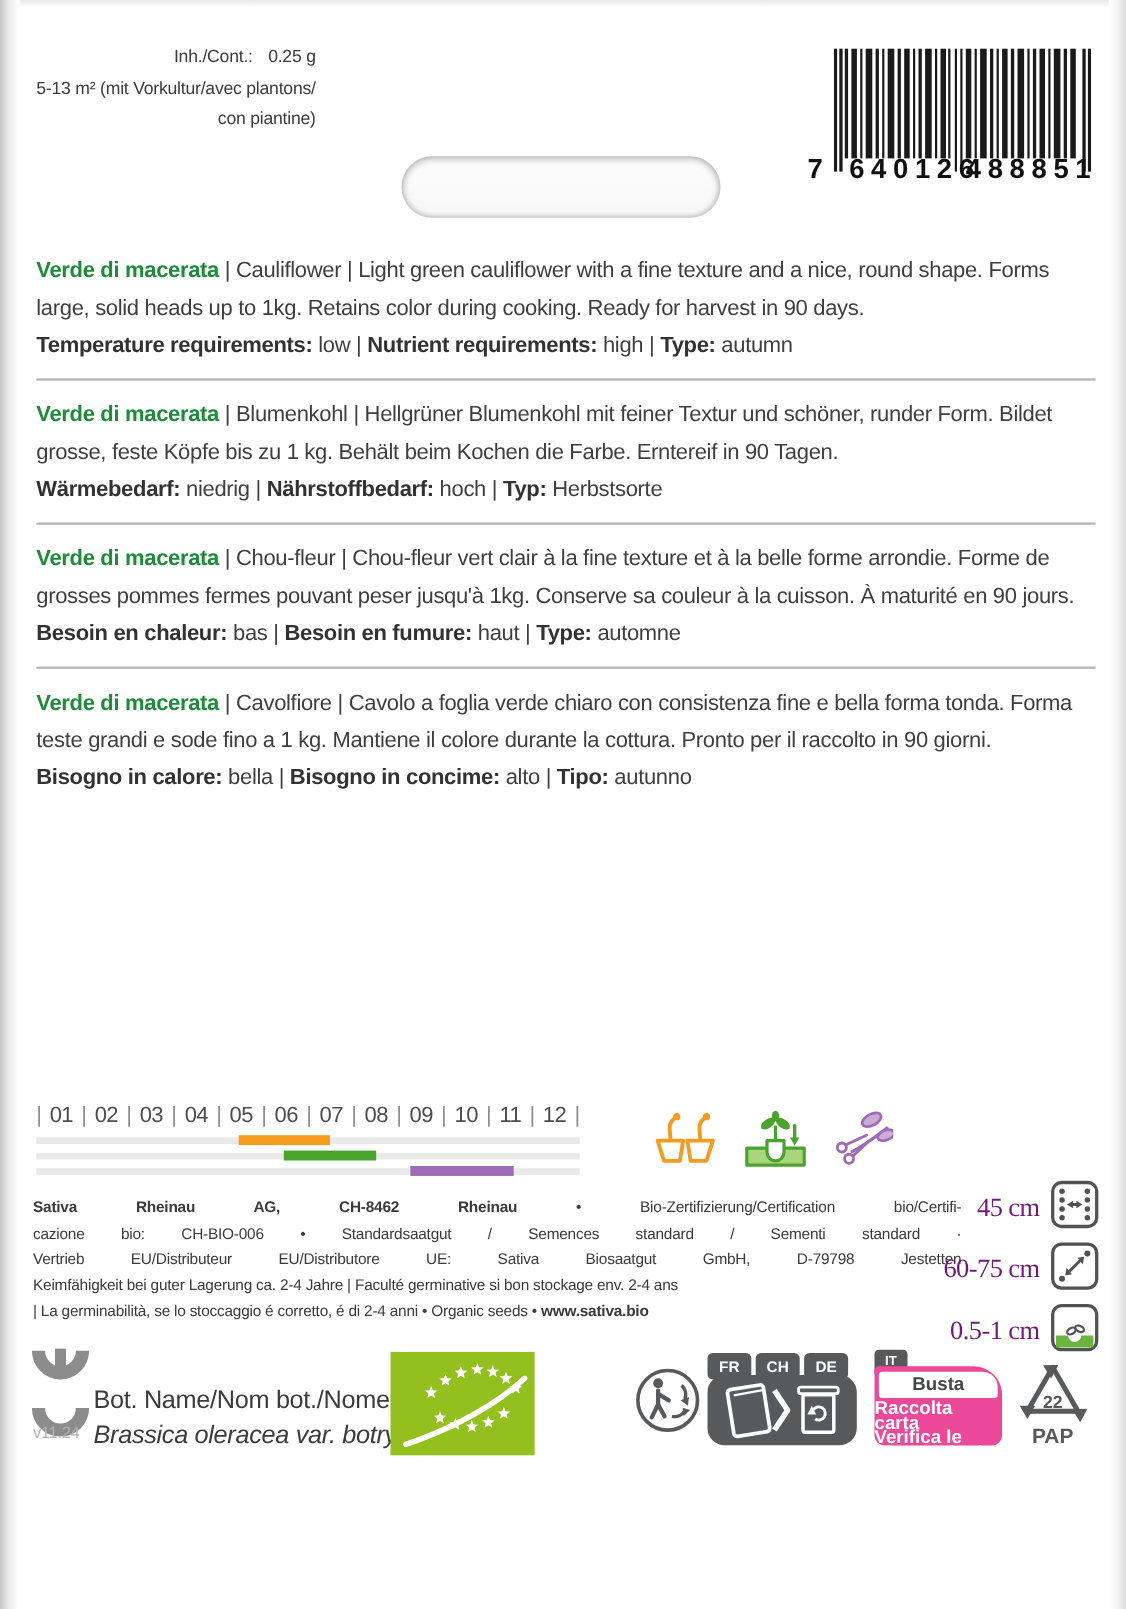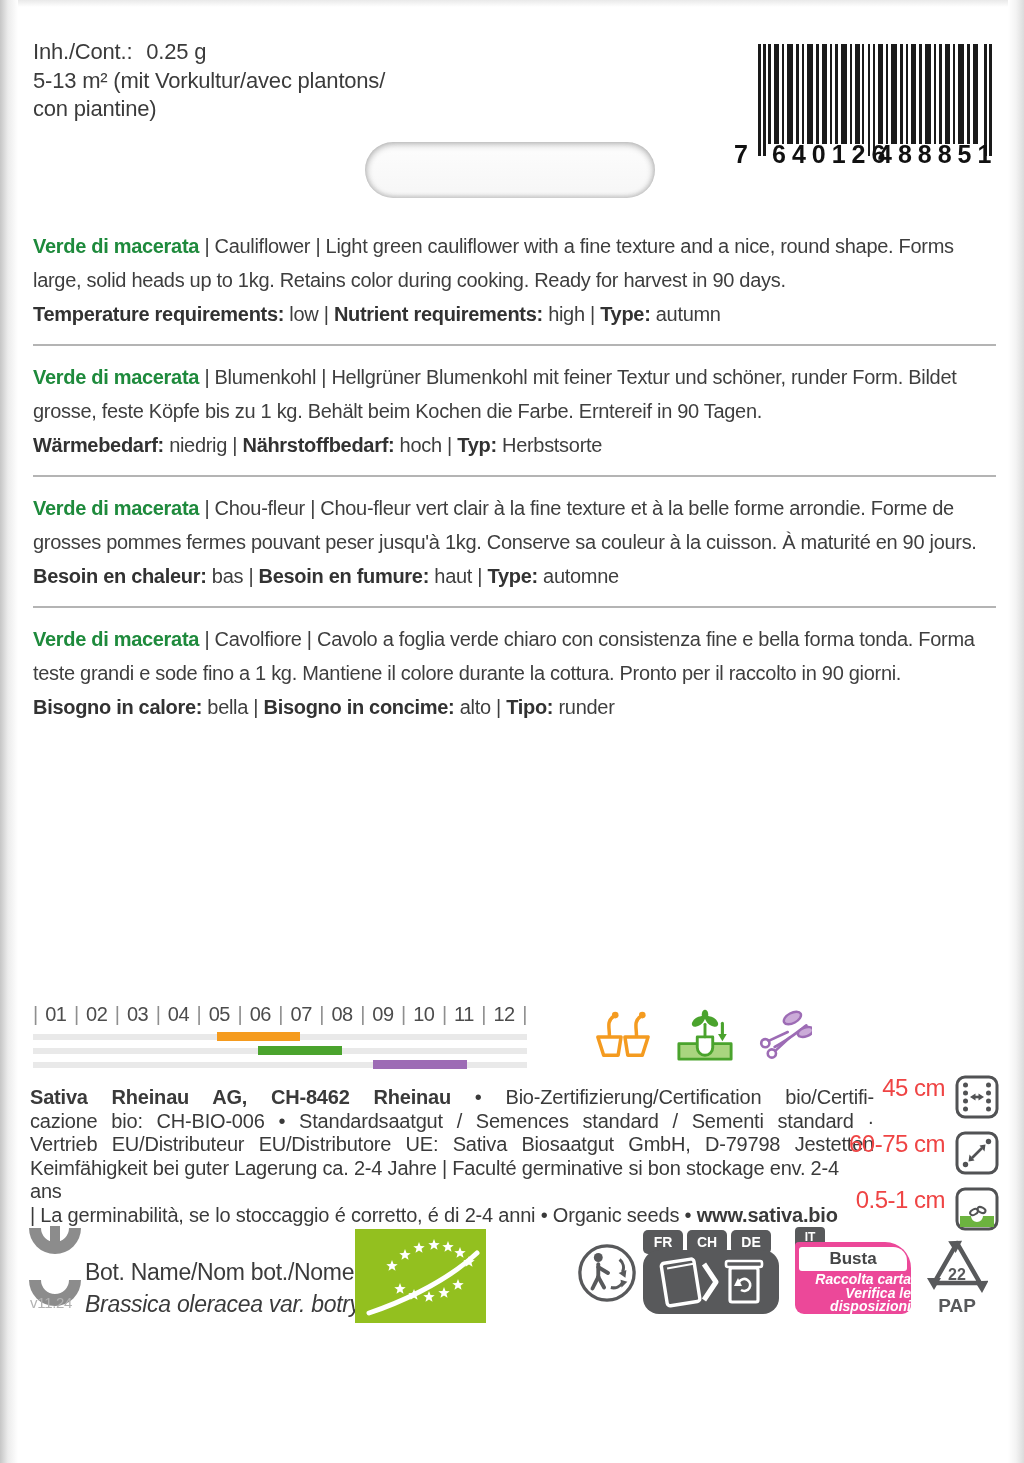--- a/index.html
+++ b/index.html
@@ -6,22 +6,22 @@
   .page{position:relative;width:1024px;height:1463px;background:#ffffff;overflow:hidden;
         font-family:"Liberation Sans",sans-serif;color:#3e3e3e;}
   .edge-left{position:absolute;left:0;top:0;bottom:0;width:18px;
         background:linear-gradient(to right,#c6c6c6,#ececec 45%,#ffffff);}
   .edge-right{position:absolute;right:0;top:0;bottom:0;width:16px;
         background:linear-gradient(to left,#dcdcdc,#f3f3f3 50%,#ffffff);}
   .edge-top{position:absolute;left:0;right:0;top:0;height:7px;
         background:linear-gradient(#e9e9e9,#ffffff);}
 
   
-  #top-info{position:absolute;left:33px;top:38px;font-size:22px;line-height:28.5px;color:#3b3b3b;
-        letter-spacing:-0.2px;}
+  #top-info{position:absolute;left:33px;top:38px;font-size:16px;line-height:28.5px;color:#3b3b3b;
+        letter-spacing:-0.2px;text-align:right;}
   #top-info .val{margin-left:14px;}
 
   
   #barcode{position:absolute;left:732px;top:44px;width:264px;height:132px;}
   #barcode svg{position:absolute;left:26px;top:0;}
   .bc-digit{position:absolute;font-size:25px;font-weight:bold;color:#111;top:96px;}
   .bc-prefix{left:2px;}
   .bc-g1{left:40px;width:96px;text-align:center;letter-spacing:6px;}
   .bc-g2{left:146px;width:104px;text-align:center;letter-spacing:6px;}
 
@@ -48,28 +48,28 @@
   #bar-sow{left:184px;width:83px;background:#f59b1e;}
   #bar-plant{left:225px;width:84px;background:#4aa32d;}
   #bar-harvest{left:340px;width:94px;background:#9d6cb5;}
 
   .cal-icon{position:absolute;top:1004px;width:58px;height:60px;}
   #icon-preculture{left:593px;}
   #icon-transplant{left:676px;}
   #icon-harvest{left:756px;}
 
   
-  #company{position:absolute;left:30px;top:1086px;width:844px;font-size:20px;line-height:23.5px;
+  #company{position:absolute;left:30px;top:1086px;width:844px;font-size:14px;line-height:23.5px;
         color:#3a3a3a;letter-spacing:-0.2px;}
   #company .jline{text-align:justify;text-align-last:justify;}
 
   
   #spacing{position:absolute;right:24px;top:1074px;width:240px;}
-  .spacing-row{display:flex;align-items:flex-start;justify-content:flex-end;gap:9px;height:48px;
-        margin-bottom:8px;font-size:24px;color:#ef4444;letter-spacing:-0.5px;}
+  .spacing-row{display:flex;align-items:center;justify-content:flex-end;gap:9px;height:48px;
+        margin-bottom:8px;font-size:24px;color:#701a75;letter-spacing:-0.5px;font-family:Liberation Serif, serif;}
 
   
   #sativa-mark{position:absolute;left:26px;top:1210px;}
   #version{position:absolute;left:30px;top:1294px;font-size:15px;color:#b2b2b2;letter-spacing:-0.3px;}
   #botname{position:absolute;left:85px;top:1256px;font-size:23px;line-height:32px;color:#3b3b3b;
         letter-spacing:-0.3px;}
   #botname .latin{font-style:italic;}
 
   #eu-logo{position:absolute;left:355px;top:1229px;width:131px;height:94px;background:#93c01f;}
 
@@ -79,22 +79,22 @@
 
   #it-label{position:absolute;left:795px;top:1227px;width:116px;height:87px;font-family:"Liberation Sans",sans-serif;}
   .it-tab{position:absolute;left:0;top:0;width:30px;height:22px;background:#58595b;
         border-radius:4px 4px 0 0;color:#fff;font-weight:bold;font-size:12px;text-align:center;
         line-height:20px;}
   .it-body{position:absolute;left:0;top:15px;width:116px;height:72px;background:#ec4899;
         border-radius:4px 26px 9px 9px;}
   .busta-band{position:absolute;left:4px;right:4px;top:5px;height:24px;background:#fff;
         border-radius:3px 14px 3px 3px;color:#454647;font-weight:bold;font-size:17px;
         text-align:center;line-height:24px;}
-  .it-small{position:absolute;left:0;right:0;top:31px;color:#fff;font-size:14px;font-weight:bold;
-        text-align:right;line-height:13.5px;font-style:italic;}
+  .it-small{position:absolute;left:0;right:0;top:31px;color:#fff;font-size:17px;font-weight:bold;
+        text-align:left;line-height:13.5px;}
 
   #pap{position:absolute;left:926px;top:1236px;}
 </style>
 </head>
 <body>
 
 <div class="page">
   <div class="edge-top"></div>
   <div class="edge-left"></div>
   <div class="edge-right"></div>
@@ -174,21 +174,21 @@
     <div class="lang-block">
       <span class="variety">Verde di macerata</span>
       <span>| Chou-fleur | Chou-fleur vert clair à la fine texture et à la belle forme arrondie. Forme de grosses pommes fermes pouvant peser jusqu'à 1kg. Conserve sa couleur à la cuisson. À maturité en 90 jours.</span><br>
       <b>Besoin en chaleur:</b><span> bas | </span><b>Besoin en fumure:</b><span> haut | </span><b>Type:</b><span> automne</span>
     </div>
     <div class="divider"></div>
 
     <div class="lang-block">
       <span class="variety">Verde di macerata</span>
       <span>| Cavolfiore | Cavolo a foglia verde chiaro con consistenza fine e bella forma tonda. Forma teste grandi e sode fino a 1 kg. Mantiene il colore durante la cottura. Pronto per il raccolto in 90 giorni.</span><br>
-      <b>Bisogno in calore:</b><span> bella | </span><b>Bisogno in concime:</b><span> alto | </span><b>Tipo:</b><span> runder</span>
+      <b>Bisogno in calore:</b><span> bella | </span><b>Bisogno in concime:</b><span> alto | </span><b>Tipo:</b><span> autunno</span>
     </div>
   </div>
 
   <div id="calendar">
     <div class="months">
       <span class="pipe">|</span>
       <span>01</span>
       <span class="pipe">|</span>
       <span>02</span>
       <span class="pipe">|</span>

